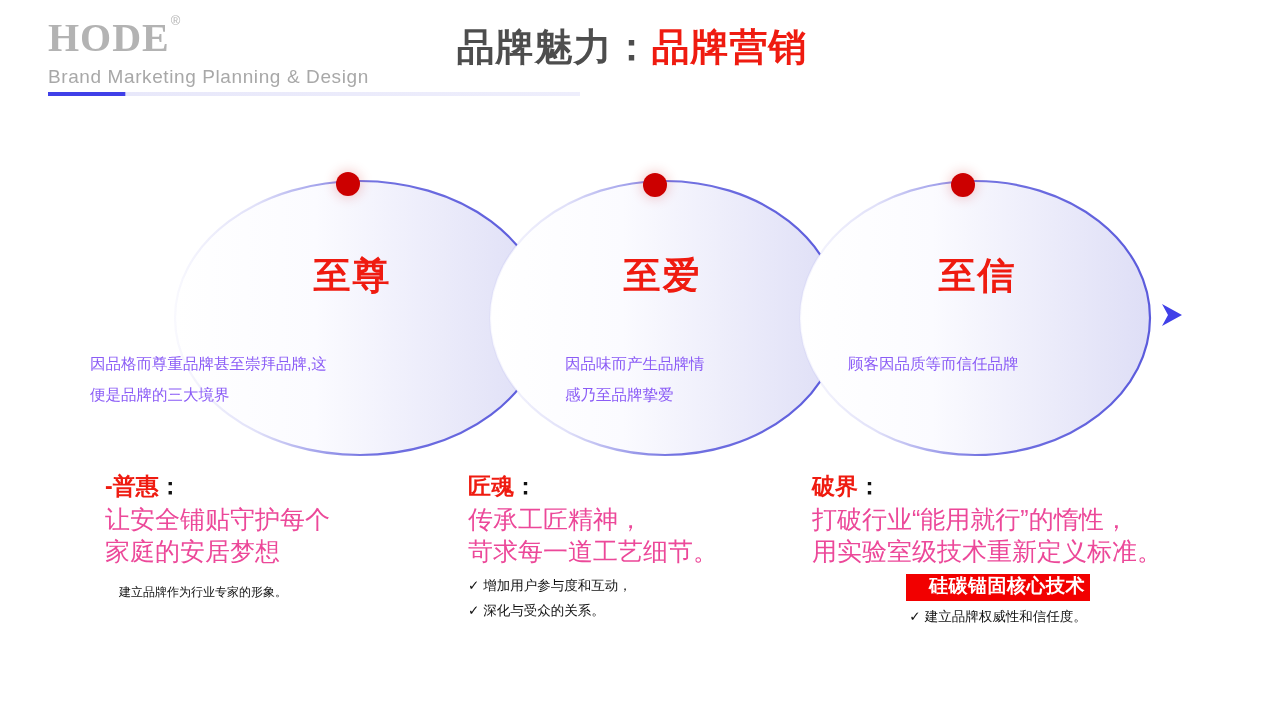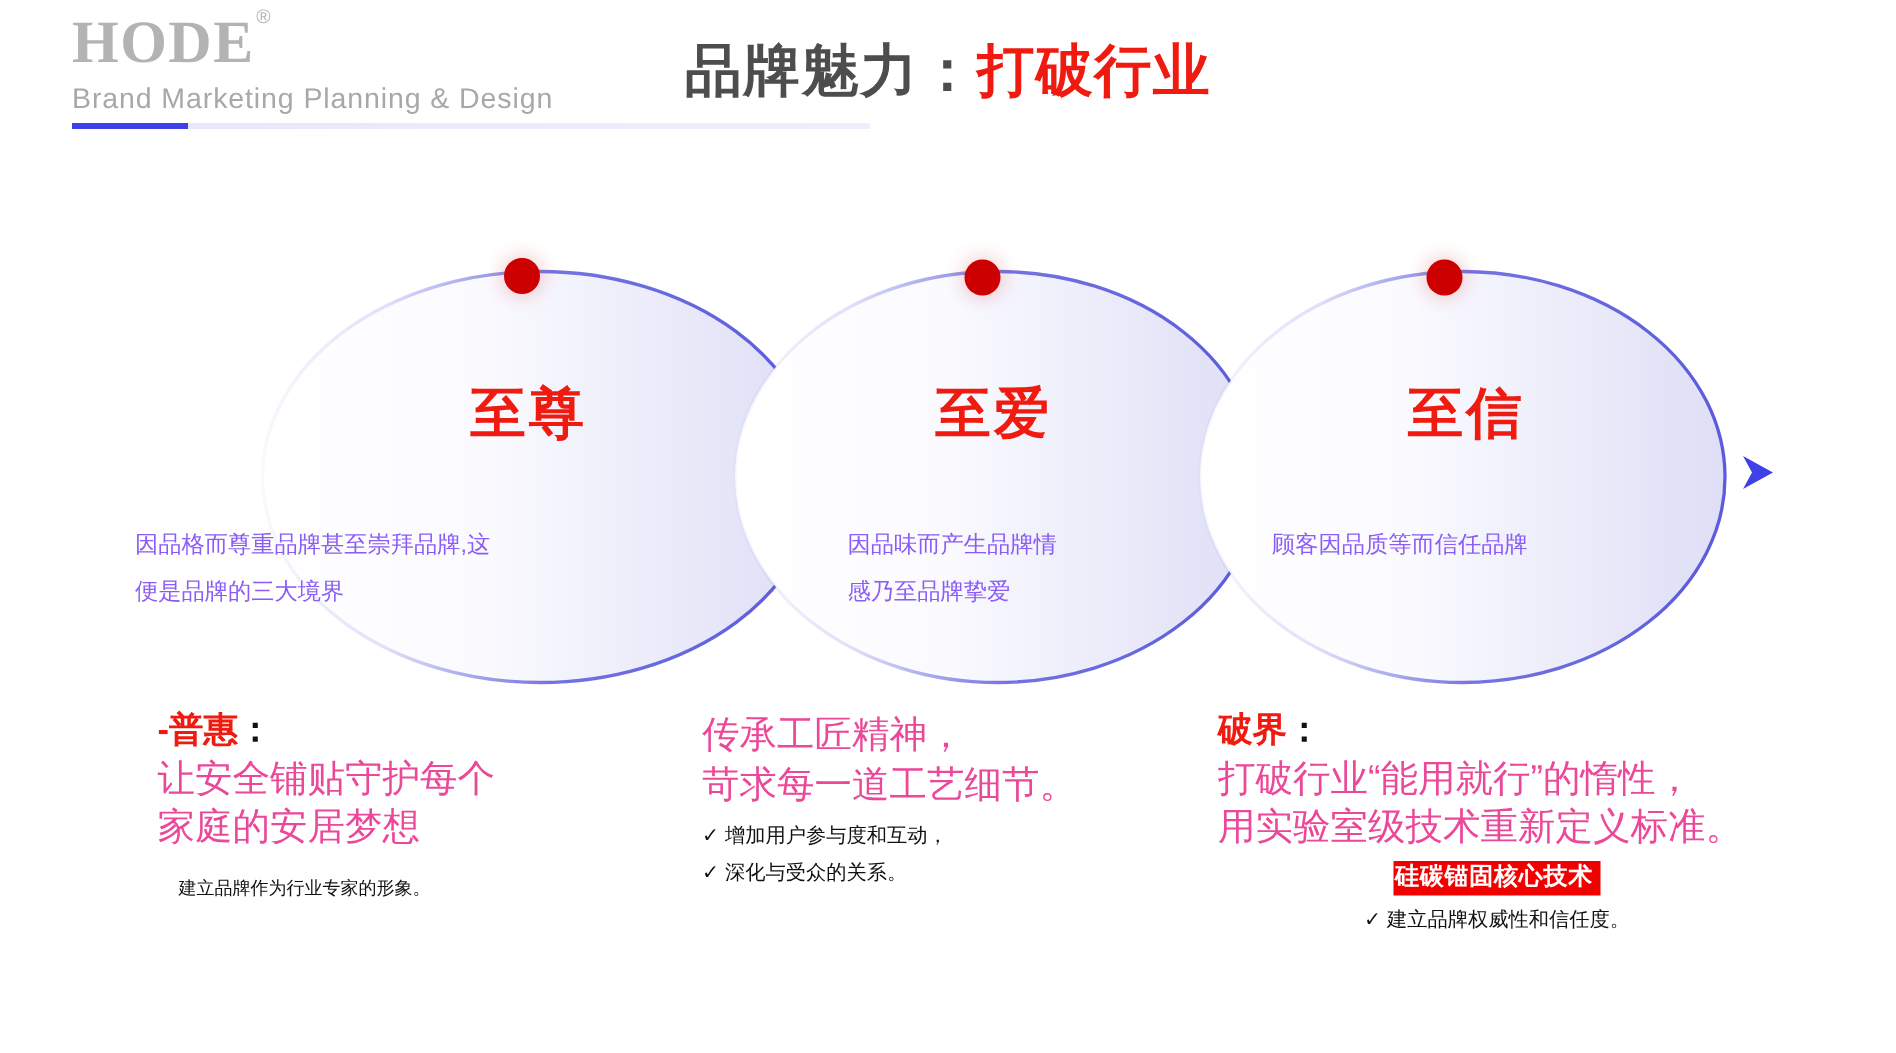--- a/index.html
+++ b/index.html
@@ -9,21 +9,21 @@
     background: #ffffff;
     font-family: "Liberation Sans", "DejaVu Sans", sans-serif;
     overflow: hidden;
     position: relative;
   }
 
   
   .logo-block {
     position: absolute;
     left: 48px;
-    top: 8px;
+    top: 18px;
     width: 560px;
   }
   .logo-word {
     font-family: "Liberation Serif", "DejaVu Serif", serif;
     font-size: 40px;
     font-weight: bold;
     color: #b3b3b3;
     letter-spacing: 1px;
     line-height: 1.0;
     display: inline-block;
@@ -123,41 +123,41 @@
     color: #111111;
     line-height: 1.85;
     white-space: nowrap;
   }
   .note .tick { color: #111111; margin-right: 4px; }
   .note-plain { font-size: 12px; color: #111111; white-space: nowrap; }
   .badge {
     display: inline-block;
     background: #f20000;
     color: #ffffff;
-    font-size: 16px;
-    font-weight: bold;
-    padding: 1px 5px 3px 1px;
+    font-size: 19px;
+    font-weight: bold;
+    padding: 1px 5px 3px 23px;
     letter-spacing: 0.5px;
     line-height: 1.2;
     white-space: nowrap;
   }
 </style>
 </head>
 <body>
 
 <div class="logo-block">
   <div class="logo-word">
     <span>HODE</span><span class="logo-reg">®</span>
   </div>
   <div class="logo-tag">Brand  Marketing  Planning &amp; Design</div>
   <div class="logo-rule"></div>
 </div>
 
 <div class="page-title">
-  <span class="title-dark">品牌魅力</span><span class="title-colon">：</span><span class="title-red">打破行业</span>
+  <span class="title-dark">品牌魅力</span><span class="title-colon">：</span><span class="title-red">品牌营销</span>
 </div>
 
 <svg class="diagram" viewBox="0 0 1264 702">
   <defs>
     <linearGradient id="ellFill" x1="0" y1="0" x2="1" y2="0">
       <stop offset="0%" stop-color="#ffffff"></stop>
       <stop offset="38%" stop-color="#fbfbff"></stop>
       <stop offset="100%" stop-color="#dedef6"></stop>
     </linearGradient>
     <linearGradient id="strokeFade" x1="0" y1="0" x2="1" y2="0">
@@ -223,20 +223,23 @@
   <div class="col-body">
     <div>让安全铺贴守护每个</div>
     <div>家庭的安居梦想</div>
   </div>
   <div class="col-notes" style="margin-top:16px; margin-left:14px;">
     <div class="note-plain">建立品牌作为行业专家的形象。</div>
   </div>
 </div>
 
 <div class="col" style="left:468px; top:472px;">
+  <div class="col-head">
+    <span>匠魂</span><span class="colon">：</span>
+  </div>
   <div class="col-body">
     <div>传承工匠精神，</div>
     <div>苛求每一道工艺细节。</div>
   </div>
   <div class="col-notes" style="margin-top:6px;">
     <div class="note">
       <span class="tick">✓</span><span>增加用户参与度和互动，</span>
     </div>
     <div class="note">
       <span class="tick">✓</span><span>深化与受众的关系。</span>

